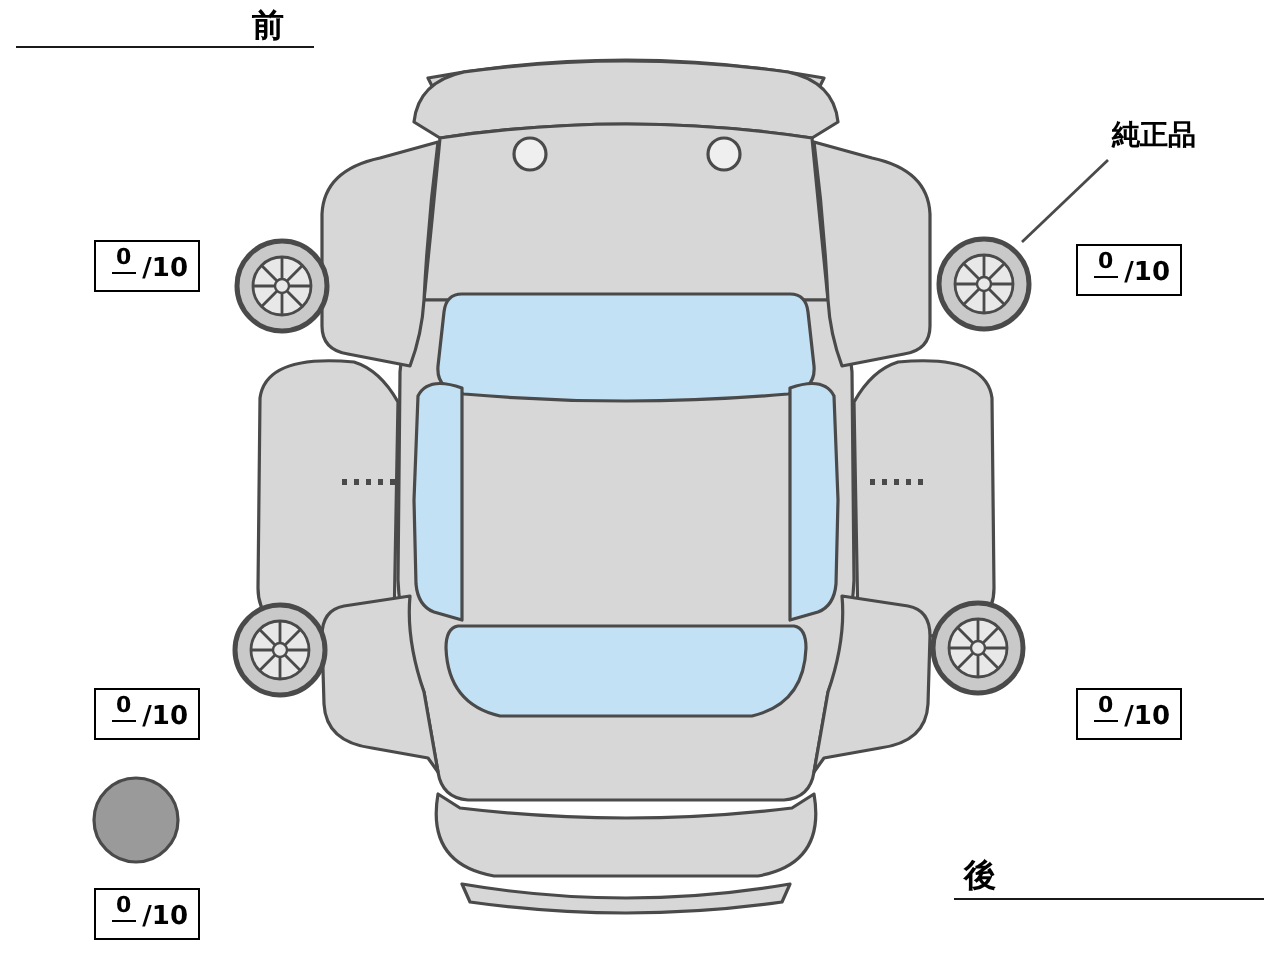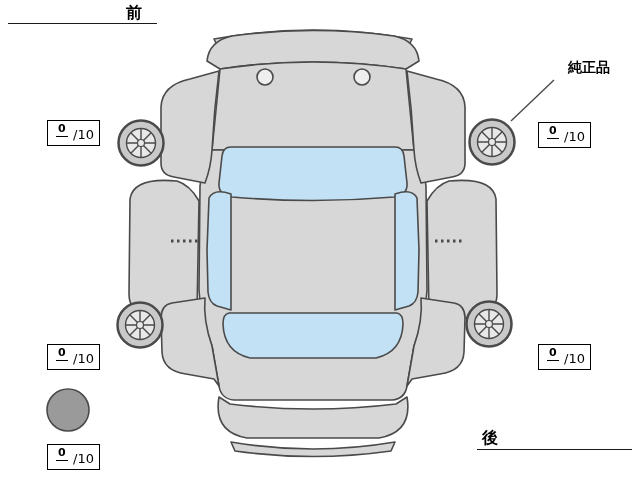--- a/index.html
+++ b/index.html
@@ -16,35 +16,35 @@
     position:absolute;
     font-size:16px; font-weight:bold; color:#000;
     line-height:1.2; letter-spacing:1px;
   }
   .underline {
     position:absolute; height:0;
     border-top:1.5px solid #1a1a1a;
   }
   .genuine-label {
     position:absolute; left:556px; top:59px;
-    font-size:14px; font-weight:bold; color:#000;margin-left:12px;
+    font-size:14px; font-weight:bold; color:#000;
   }
 
   .score-box {
     position:absolute; width:53px; height:26px;
     background:#ffffff; border:1px solid #000000;
   }
   .score-num {
     position:absolute; left:8px; top:2px;
     font-size:11px; line-height:12px; font-weight:bold;
     border-bottom:1px solid #000; padding:0 2px 1px;
   }
   .score-den {
     position:absolute; right:5px; top:7px;
-    font-size:13px; font-weight:normal; line-height:1;text-align:center;
+    font-size:13px; font-weight:bold; line-height:1;text-align:center;
   }
 </style>
 </head>
 <body>
 
 <div class="stage">
 
   <svg width="640" height="480" viewBox="0 0 640 480">
     <defs>
       <g id="wheel">

